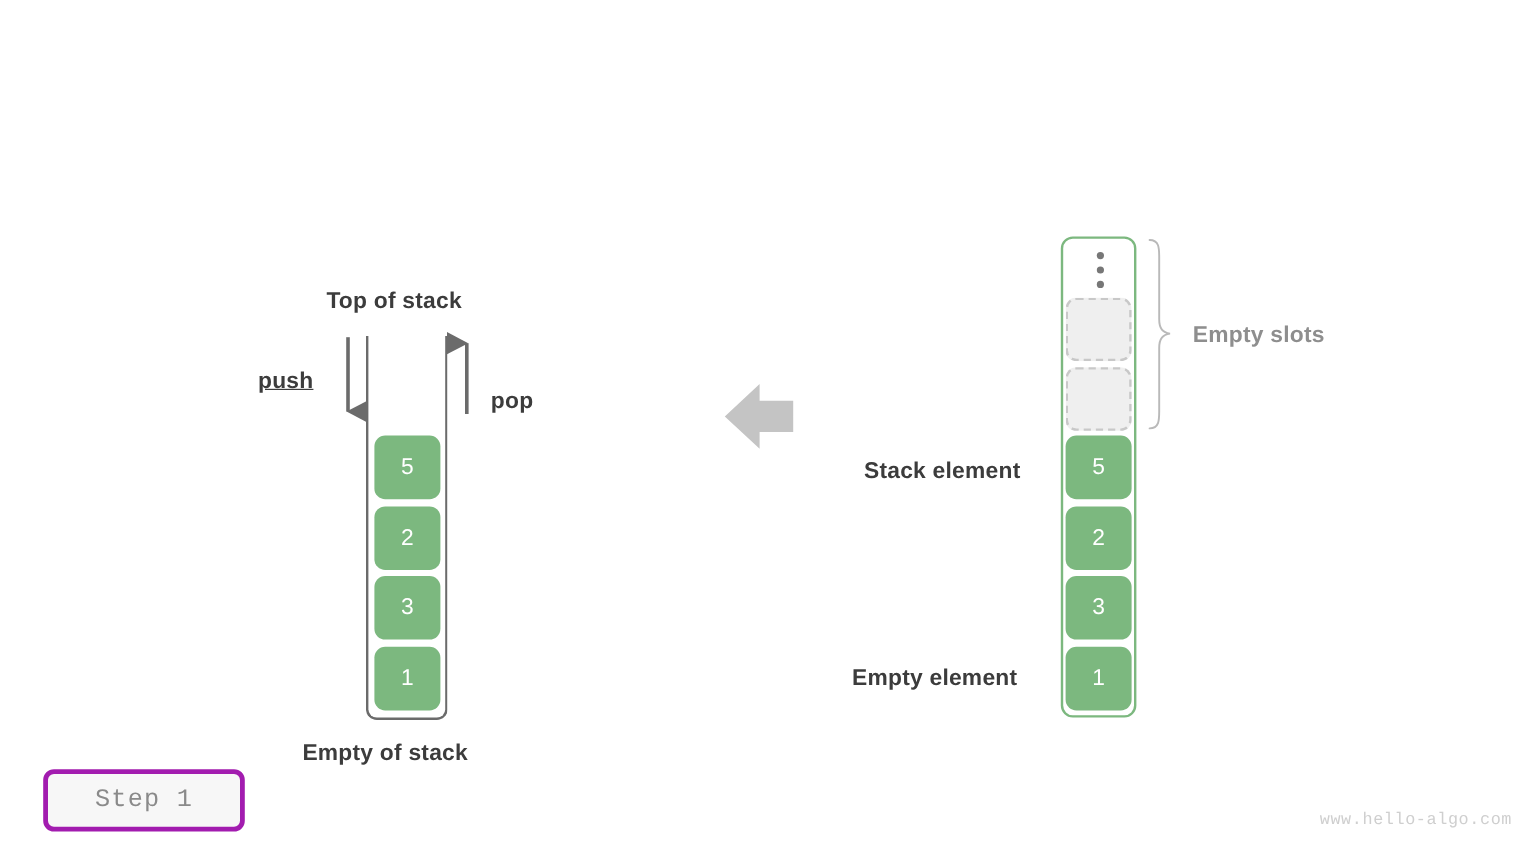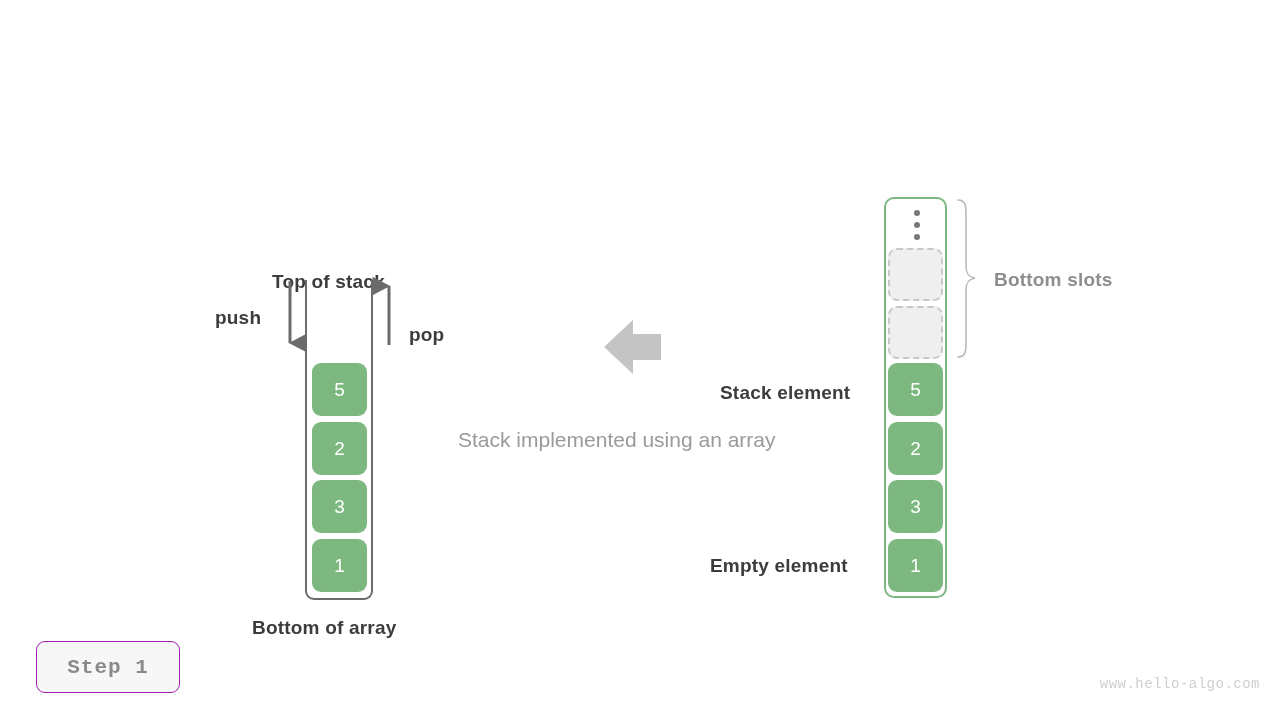--- a/index.html
+++ b/index.html
@@ -135,30 +135,30 @@
     height: 720px;
     overflow: visible;
     pointer-events: none;
   }
 
   
   #step-badge {
     position: absolute;
     left: 36px;
     top: 641px;
-    width: 144px;
+    width: 168px;
     height: 52px;
-    border: 1px solid #a21caf;
+    border: 4px solid #a21caf;
     border-radius: 9px;
     background: #f7f7f7;
     display: flex;
     align-items: center;
     justify-content: center;
     font-family: "Liberation Mono", monospace;
-    font-weight: bold;
+    font-weight: normal;
     font-size: 21px;
     color: #8a8a8a;
     letter-spacing: 1px;
     box-sizing: border-box;
   }
 
   
   #watermark {
     position: absolute;
     right: 20px;
@@ -170,43 +170,42 @@
     white-space: nowrap;
   }
 </style>
 </head>
 <body>
 
 <div class="canvas">
 
   <div>
 
-    <div class="label-bold" style="left:272px; top:241px;margin-top:30px;">Top of stack</div>
-
-    <div class="label-bold" style="left:215px; top:307px;">push</div>
+    <div class="label-bold" style="left:272px; top:241px;">Top of stack</div>
+
+    <div class="label-bold" style="left:215px; top:307px;text-decoration:underline;">push</div>
 
     <div class="label-bold" style="left:409px; top:324px;">pop</div>
 
     <div id="left-stack-group">
       <div class="stack-vessel"></div>
 
       <div class="cell" style="left:7px;  top:83px;">5</div>
       <div class="cell" style="left:7px;  top:142px;">2</div>
       <div class="cell" style="left:7px;  top:200px;">3</div>
       <div class="cell" style="left:7px;  top:259px;">1</div>
     </div>
 
-    <div class="label-bold" style="left:252px; top:617px;">Bottom of array</div>
+    <div class="label-bold" style="left:252px; top:617px;">Empty of stack</div>
   </div>
 
-  <div class="caption" style="left:458px; top:428px;">Stack implemented using an array</div>
 
   <div>
 
-    <div class="label-gray-bold" style="left:994px; top:269px;">Bottom slots</div>
+    <div class="label-gray-bold" style="left:994px; top:269px;">Empty slots</div>
 
     <div class="label-bold" style="left:720px; top:382px;">Stack element</div>
 
     <div class="label-bold" style="left:710px; top:555px;">Empty element</div>
 
     <div id="right-array-group">
       <div class="array-vessel"></div>
 
       <div class="dots">
         <i></i>

